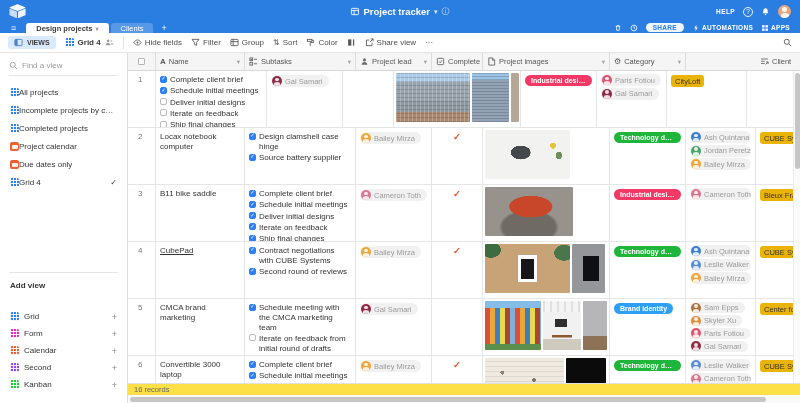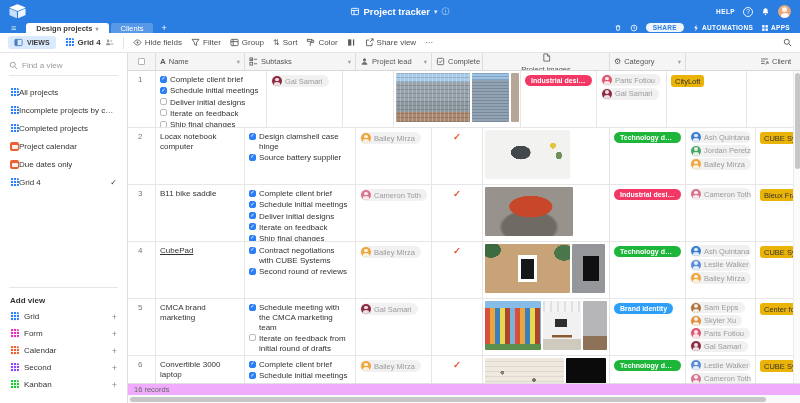--- a/index.html
+++ b/index.html
@@ -52,21 +52,21 @@
   #view-list{margin-top:7px}
   .vitem{display:flex;align-items:center;padding:4.5px 10px;font-size:8px;color:#333}
   .vicon{width:9px;height:9px;border-radius:2px;flex:none}
   .vicon.grid{background-color:#2d7ff9;background-image:repeating-linear-gradient(0deg,rgba(255,255,255,.95) 0 1px,transparent 1px 3px),repeating-linear-gradient(90deg,rgba(255,255,255,.95) 0 1px,transparent 1px 3px)}
   .vicon.calendar{background-color:#ec6134}
   .vicon.calendar::after{content:"";display:block;margin:3.5px 1.5px 1.5px;height:4px;background:rgba(255,255,255,.92);border-radius:1px}
   .vlabel{white-space:nowrap;overflow:hidden;text-overflow:ellipsis}
   .vcheck{margin-left:auto;color:#333;font-size:8px}
   #add-section{position:absolute;bottom:10px;left:0;right:0}
   #add-divider{height:1px;background:#e6e6e6;margin:0 9px 8px}
-  #add-view-label{font-size:8px;font-weight:bold;color:#333;padding:0 10px;margin-bottom:3px}
+  #add-view-label{font-size:8px;font-weight:bold;color:#333;padding:0 10px;margin-bottom:18px}
   .aitem{display:flex;align-items:center;gap:5px;padding:3.5px 10px;font-size:8px;color:#333}
   .aicon{width:9px;height:9px;border-radius:2px;flex:none;background-image:repeating-linear-gradient(0deg,rgba(255,255,255,.9) 0 1px,transparent 1px 3px),repeating-linear-gradient(90deg,rgba(255,255,255,.9) 0 1px,transparent 1px 3px)}
   .aplus{margin-left:auto;color:#888;font-size:9px}
 
   
   #table{position:absolute;left:128px;top:53px;right:0;bottom:0;overflow:hidden;background:#fff}
   #thead{display:flex;height:18px;background:#f5f5f5;border-bottom:1px solid #d8d8d8;width:720px}
   .th{display:flex;align-items:center;gap:3px;padding:0 4px;font-size:7.5px;color:#555;border-right:1px solid #ddd;overflow:hidden;flex:none}
   .hcheck{width:7px;height:7px;border:1px solid #b5b5b5;border-radius:1px;margin-left:6px;background:#fff}
   .hcar{margin-left:auto;color:#a0a0a0;font-size:6.5px}
@@ -101,21 +101,21 @@
   .t-saddle{background:radial-gradient(22px 11px at 52% 40%,#c8472b 96%,transparent),radial-gradient(30px 18px at 50% 82%,#6f6a64 88%,transparent),linear-gradient(180deg,#97928c 0 100%)}
   .t-hands{background:linear-gradient(#15171a,#15171a) 50% 50%/13px 20px no-repeat,linear-gradient(#fff,#fff) 50% 50%/19px 27px no-repeat,radial-gradient(10px 8px at 7% 12%,#3e6b3f 97%,transparent),radial-gradient(10px 8px at 93% 18%,#49764a 97%,transparent),linear-gradient(180deg,#c9a378 0 100%)}
   .t-darktablet{background:linear-gradient(#101012,#101012) 62% 50%/16px 25px no-repeat,linear-gradient(180deg,#95969a 0 100%)}
   .t-colorwall{background:linear-gradient(180deg,#85bde8 0 14%,transparent 14%),linear-gradient(0deg,#5c8f4b 0 12%,transparent 12%),repeating-linear-gradient(90deg,#d8503c 0 5px,#e9a73b 5px 10px,#3d7ec0 10px 15px,#e4d94f 15px 20px,#a84631 20px 25px,#7fb0d8 25px 30px)}
   .t-gallery{background:linear-gradient(#2e2e2e,#2e2e2e) 45% 44%/12px 8px no-repeat,linear-gradient(#8a5a30,#8a5a30) 50% 74%/20px 2.5px no-repeat,repeating-linear-gradient(90deg,#e0e0e0 0 2px,#f4f4f4 2px 7px) 0 0/100% 22% no-repeat,linear-gradient(180deg,#f1f1f1 0 78%,#cfcabe 78%)}
   .t-greywall{background:linear-gradient(180deg,#b6b6b8 0 72%,#8d7257 72%)}
   .t-brick{background:linear-gradient(#141414,#141414) 50% 100%/28px 7px no-repeat,repeating-linear-gradient(0deg,rgba(0,0,0,.07) 0 1px,transparent 1px 5px),radial-gradient(2px 2px at 22% 30%,#8a8378 97%,transparent),radial-gradient(2px 2px at 62% 45%,#7d756a 97%,transparent),linear-gradient(180deg,#efe9e0 0 100%)}
   .t-black{background:#0b0b0b}
 
   
-  #tfooter{position:absolute;left:0;right:0;bottom:8px;height:12px;background:#f0abfc;border-top:1px solid #e0e0e0;display:flex;align-items:center;padding-left:6px;font-size:7.5px;color:#666}
+  #tfooter{position:absolute;left:0;right:0;bottom:8px;height:12px;background:#fde047;border-top:1px solid #e0e0e0;display:flex;align-items:center;padding-left:6px;font-size:7.5px;color:#666}
   #hscroll{position:absolute;left:0;right:0;bottom:0;height:8px;background:#fafafa}
   #hthumb{position:absolute;left:2px;top:1.5px;width:636px;height:5px;border-radius:3px;background:#c6c6c6}
   #vscroll{position:absolute;right:0;top:18px;bottom:20px;width:7px;background:#fbfbfb;border-left:1px solid #ececec}
   #vthumb{position:absolute;left:1px;top:2px;width:4.5px;height:96px;border-radius:3px;background:#c6c6c6}
 </style>
 </head>
 <body>
 
 <div id="topbar">
   <div id="row1">
@@ -372,21 +372,21 @@
       </div>
       <div class="th" style="width: 51px;">
         <span class="ic">
           <svg viewBox="0 0 10 10">
             <rect x="1.5" y="1.5" width="7" height="7" rx="1" fill="none" stroke="#666"></rect>
             <path d="M3.4 5l1.2 1.4 2.2-2.8" fill="none" stroke="#666"></path>
           </svg>
         </span>
         <span>Complete</span>
       </div>
-      <div class="th" style="width: 127px; flex-direction: column;">
+      <div class="th" style="width: 127px;">
         <span class="ic">
           <svg viewBox="0 0 10 10">
             <path d="M2 1h4l2.5 2.5V9H2z" fill="none" stroke="#666"></path>
             <path d="M6 1v2.5h2.5" fill="none" stroke="#666"></path>
           </svg>
         </span>
         <span>Project images</span>
         <span class="hcar">▾</span>
       </div>
       <div class="th" style="width: 76px;">

